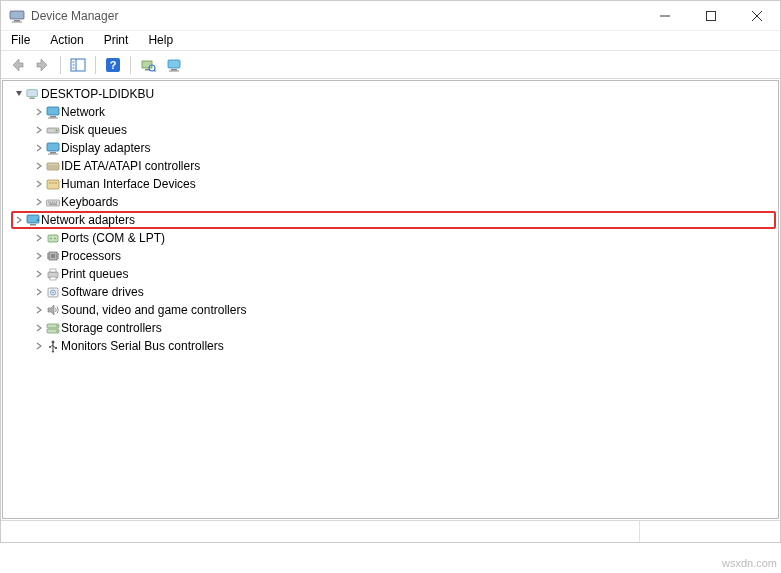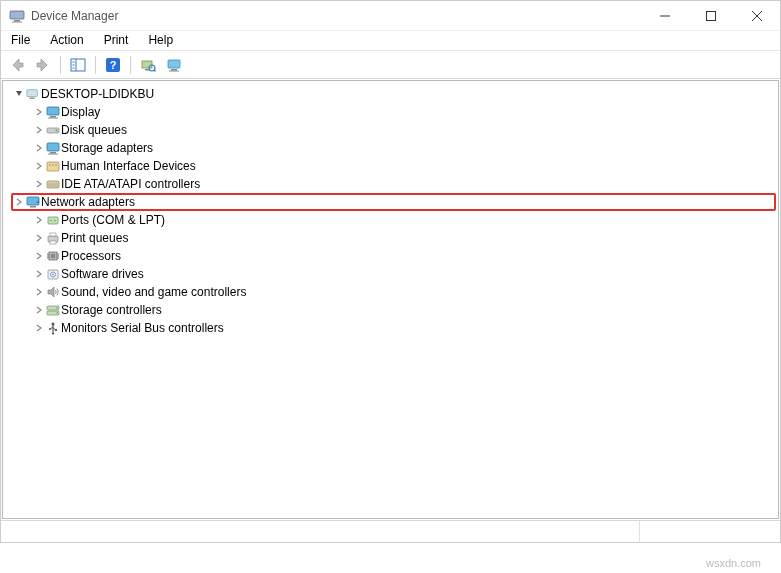--- a/index.html
+++ b/index.html
@@ -129,21 +129,21 @@
     display: flex;
   }
   .statusbar .cell {
     border-right: 1px solid #e0e0e0;
   }
   .statusbar .cell:first-child { flex: 1; }
   .statusbar .cell:last-child { width: 140px; border-right: none; }
   
   .watermark {
     position: absolute;
-    right: 20px;
+    right: 4px;
     bottom: 4px;
     font-size: 11px;
     color: #bbb;
     font-family: Arial, sans-serif;
   }
 </style>
 </head>
 <body>
 
 <div class="window">
@@ -252,21 +252,21 @@
               <span class="chevron">
                 <svg viewBox="0 0 8 8">
                   <path d="M2 1 L6 4 L2 7" fill="none" stroke="#888" stroke-width="1.2"></path>
                 </svg>
               </span>
               <span class="dev-icon">
                 <svg viewBox="0 0 14 14">
                   <use href="#ic-monitor"></use>
                 </svg>
               </span>
-              <span class="label">Display</span>
+              <span class="label">Network</span>
             </div>
             <div class="row child-row">
               <span class="chevron">
                 <svg viewBox="0 0 8 8">
                   <path d="M2 1 L6 4 L2 7" fill="none" stroke="#888" stroke-width="1.2"></path>
                 </svg>
               </span>
               <span class="dev-icon">
                 <svg viewBox="0 0 14 14">
                   <use href="#ic-disk"></use>
@@ -278,21 +278,34 @@
               <span class="chevron">
                 <svg viewBox="0 0 8 8">
                   <path d="M2 1 L6 4 L2 7" fill="none" stroke="#888" stroke-width="1.2"></path>
                 </svg>
               </span>
               <span class="dev-icon">
                 <svg viewBox="0 0 14 14">
                   <use href="#ic-monitor"></use>
                 </svg>
               </span>
-              <span class="label">Storage adapters</span>
+              <span class="label">Display adapters</span>
+            </div>
+            <div class="row child-row">
+              <span class="chevron">
+                <svg viewBox="0 0 8 8">
+                  <path d="M2 1 L6 4 L2 7" fill="none" stroke="#888" stroke-width="1.2"></path>
+                </svg>
+              </span>
+              <span class="dev-icon">
+                <svg viewBox="0 0 14 14">
+                  <use href="#ic-ide"></use>
+                </svg>
+              </span>
+              <span class="label">IDE ATA/ATAPI controllers</span>
             </div>
             <div class="row child-row">
               <span class="chevron">
                 <svg viewBox="0 0 8 8">
                   <path d="M2 1 L6 4 L2 7" fill="none" stroke="#888" stroke-width="1.2"></path>
                 </svg>
               </span>
               <span class="dev-icon">
                 <svg viewBox="0 0 14 14">
                   <use href="#ic-hid"></use>
@@ -301,24 +314,24 @@
               <span class="label">Human Interface Devices</span>
             </div>
             <div class="row child-row">
               <span class="chevron">
                 <svg viewBox="0 0 8 8">
                   <path d="M2 1 L6 4 L2 7" fill="none" stroke="#888" stroke-width="1.2"></path>
                 </svg>
               </span>
               <span class="dev-icon">
                 <svg viewBox="0 0 14 14">
-                  <use href="#ic-ide"></use>
-                </svg>
-              </span>
-              <span class="label">IDE ATA/ATAPI controllers</span>
+                  <use href="#ic-keyboard"></use>
+                </svg>
+              </span>
+              <span class="label">Keyboards</span>
             </div>
             <div class="row child-row highlight">
               <span class="chevron">
                 <svg viewBox="0 0 8 8">
                   <path d="M2 1 L6 4 L2 7" fill="none" stroke="#888" stroke-width="1.2"></path>
                 </svg>
               </span>
               <span class="dev-icon">
                 <svg viewBox="0 0 14 14">
                   <use href="#ic-network"></use>
@@ -340,37 +353,37 @@
               <span class="label">Ports (COM &amp; LPT)</span>
             </div>
             <div class="row child-row">
               <span class="chevron">
                 <svg viewBox="0 0 8 8">
                   <path d="M2 1 L6 4 L2 7" fill="none" stroke="#888" stroke-width="1.2"></path>
                 </svg>
               </span>
               <span class="dev-icon">
                 <svg viewBox="0 0 14 14">
+                  <use href="#ic-cpu"></use>
+                </svg>
+              </span>
+              <span class="label">Processors</span>
+            </div>
+            <div class="row child-row">
+              <span class="chevron">
+                <svg viewBox="0 0 8 8">
+                  <path d="M2 1 L6 4 L2 7" fill="none" stroke="#888" stroke-width="1.2"></path>
+                </svg>
+              </span>
+              <span class="dev-icon">
+                <svg viewBox="0 0 14 14">
                   <use href="#ic-printer"></use>
                 </svg>
               </span>
               <span class="label">Print queues</span>
-            </div>
-            <div class="row child-row">
-              <span class="chevron">
-                <svg viewBox="0 0 8 8">
-                  <path d="M2 1 L6 4 L2 7" fill="none" stroke="#888" stroke-width="1.2"></path>
-                </svg>
-              </span>
-              <span class="dev-icon">
-                <svg viewBox="0 0 14 14">
-                  <use href="#ic-cpu"></use>
-                </svg>
-              </span>
-              <span class="label">Processors</span>
             </div>
             <div class="row child-row">
               <span class="chevron">
                 <svg viewBox="0 0 8 8">
                   <path d="M2 1 L6 4 L2 7" fill="none" stroke="#888" stroke-width="1.2"></path>
                 </svg>
               </span>
               <span class="dev-icon">
                 <svg viewBox="0 0 14 14">
                   <use href="#ic-software"></use>

